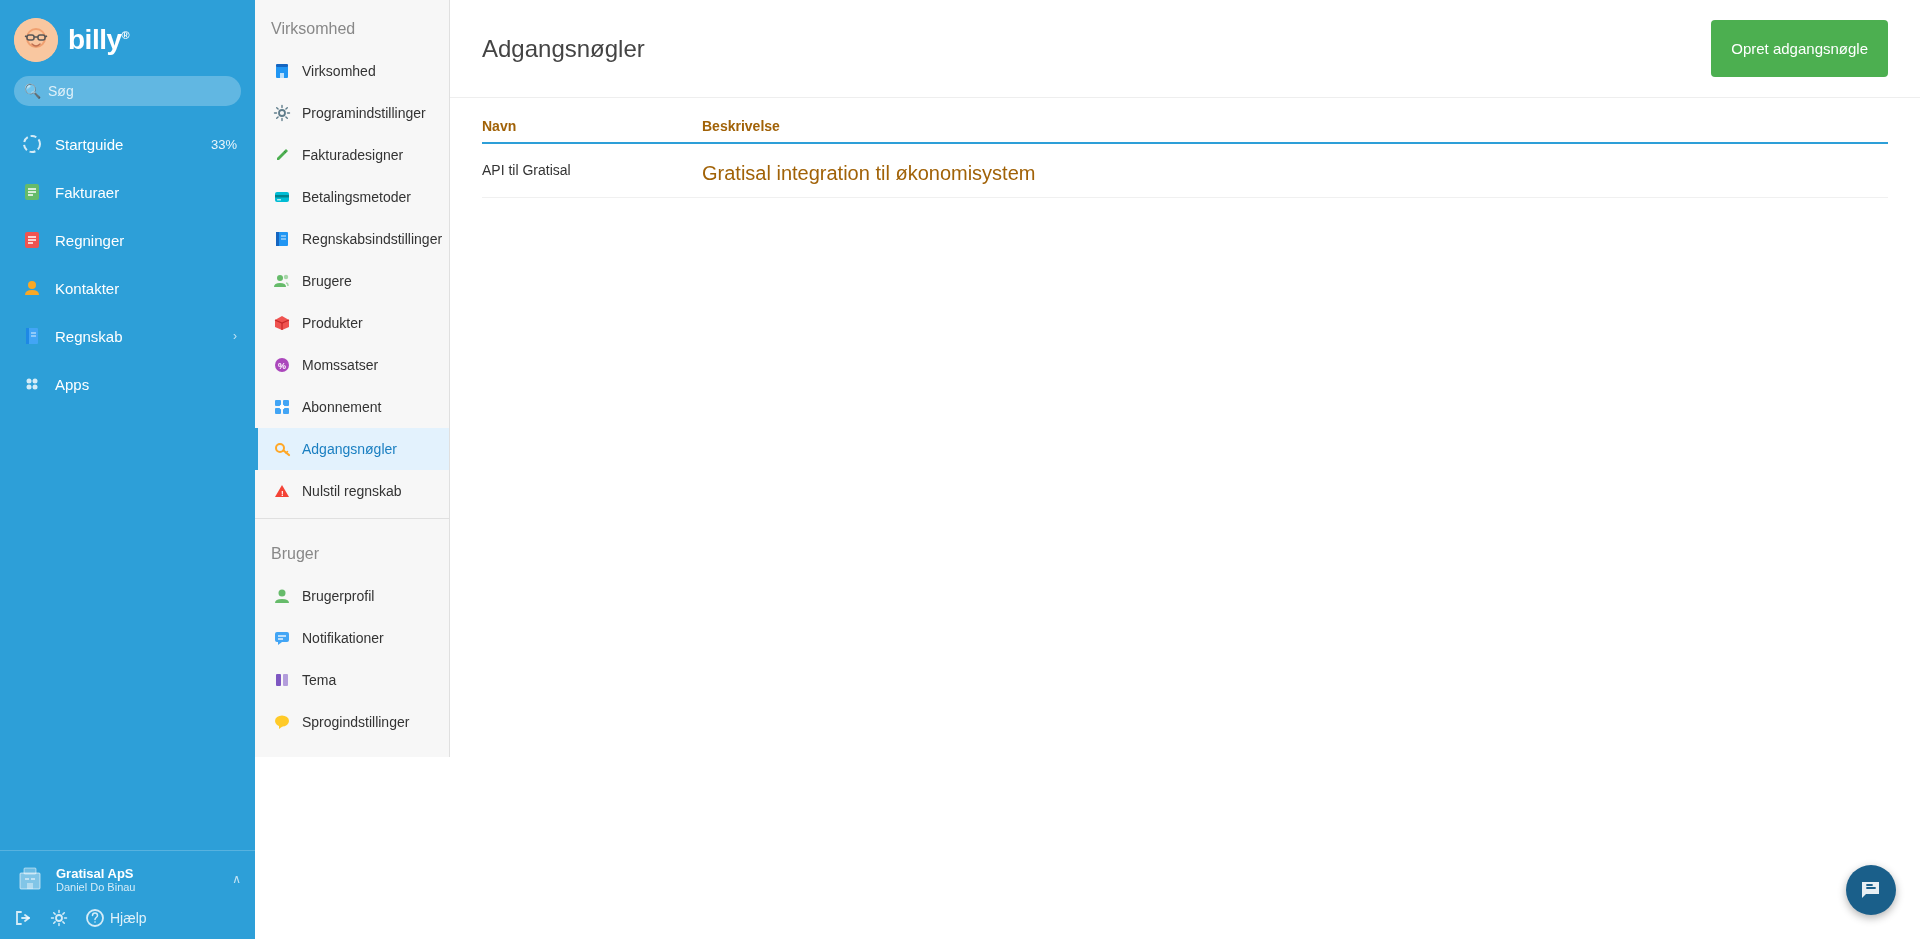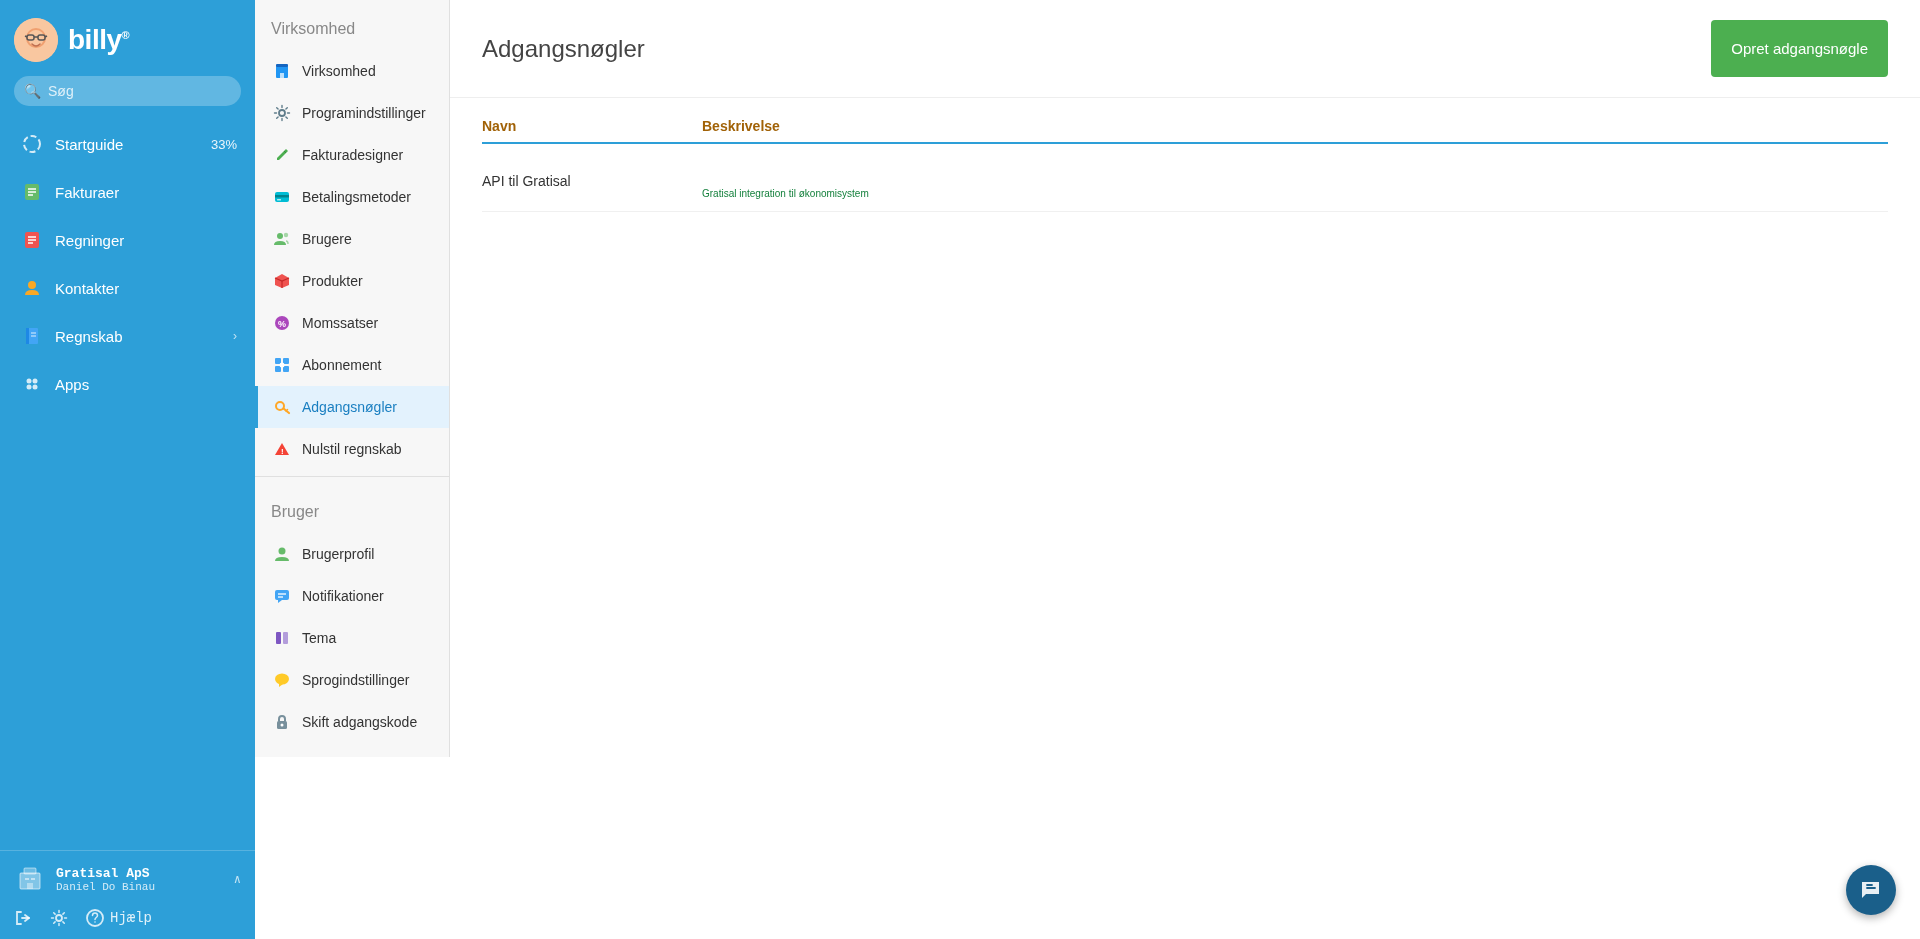--- a/index.html
+++ b/index.html
@@ -84,21 +84,20 @@
     }
     .nav-icon {
       width: 22px;
       height: 22px;
       display: flex; align-items: center; justify-content: center;
       flex-shrink: 0;
     }
     .sidebar-footer {
       border-top: 1px solid rgba(255,255,255,0.2);
       padding: 12px 14px;
-      font-family: Liberation Mono, monospace;
     }
     .sidebar-company {
       display: flex;
       align-items: center;
       gap: 10px;
       margin-bottom: 10px;
       cursor: pointer;
     }
     .company-icon {
       width: 32px; height: 32px;
@@ -210,24 +209,24 @@
       color: #a16207;
       font-weight: 600;
       cursor: pointer;
     }
     .th-navn { width: 220px; }
     .th-beskrivelse { flex: 1; }
     .table-data-row {
       display: flex;
       padding: 12px 0;
       border-bottom: 1px solid #f0f0f0;
-      align-items: center;
+      align-items: flex-start;
     }
     .td-navn { width: 220px; font-size: 14px; color: #333; }
-    .td-beskrivelse { flex: 1; font-size: 10px; color: #15803d; margin-top: 26px; }
+    .td-beskrivelse { flex: 1; font-size: 20px; color: #a16207; }
 
     
     .chat-btn {
       position: fixed;
       bottom: 24px;
       right: 24px;
       width: 50px;
       height: 50px;
       background: #1a5f8a;
       border-radius: 50%;
@@ -427,20 +426,31 @@
     <div class="sub-nav-icon">
       <svg width="18" height="18" viewBox="0 0 18 18">
           <rect x="2" y="4" width="14" height="10" rx="2" fill="#00bcd4"></rect>
           <rect x="2" y="7" width="14" height="2.5" fill="#00838f"></rect>
           <rect x="4" y="11" width="4" height="1.5" rx="0.5" fill="#fff" opacity="0.7"></rect>
         </svg>
     </div>
     <span>Betalingsmetoder</span>
   </div>
 
+  <div class="sub-nav-item">
+    <div class="sub-nav-icon">
+      <svg width="18" height="18" viewBox="0 0 18 18">
+          <rect x="3" y="2" width="12" height="14" rx="1" fill="#2196f3"></rect>
+          <rect x="3" y="2" width="3" height="14" fill="#1565c0"></rect>
+          <line x1="8" y1="6" x2="13" y2="6" stroke="rgba(255,255,255,0.7)" stroke-width="1.2"></line>
+          <line x1="8" y1="9" x2="13" y2="9" stroke="rgba(255,255,255,0.7)" stroke-width="1.2"></line>
+        </svg>
+    </div>
+    <span>Regnskabsindstillinger</span>
+  </div>
 
   <div class="sub-nav-item">
     <div class="sub-nav-icon">
       <svg width="18" height="18" viewBox="0 0 18 18">
           <circle cx="7" cy="6" r="3" fill="#66bb6a"></circle>
           <path d="M1 15 Q1 11 7 11 Q13 11 13 15" fill="#66bb6a"></path>
           <circle cx="13" cy="5" r="2.2" fill="#81c784" opacity="0.7"></circle>
           <path d="M15 14 Q15 11 13 11" fill="none" stroke="#81c784" stroke-width="1.5" opacity="0.7"></path>
         </svg>
     </div>

